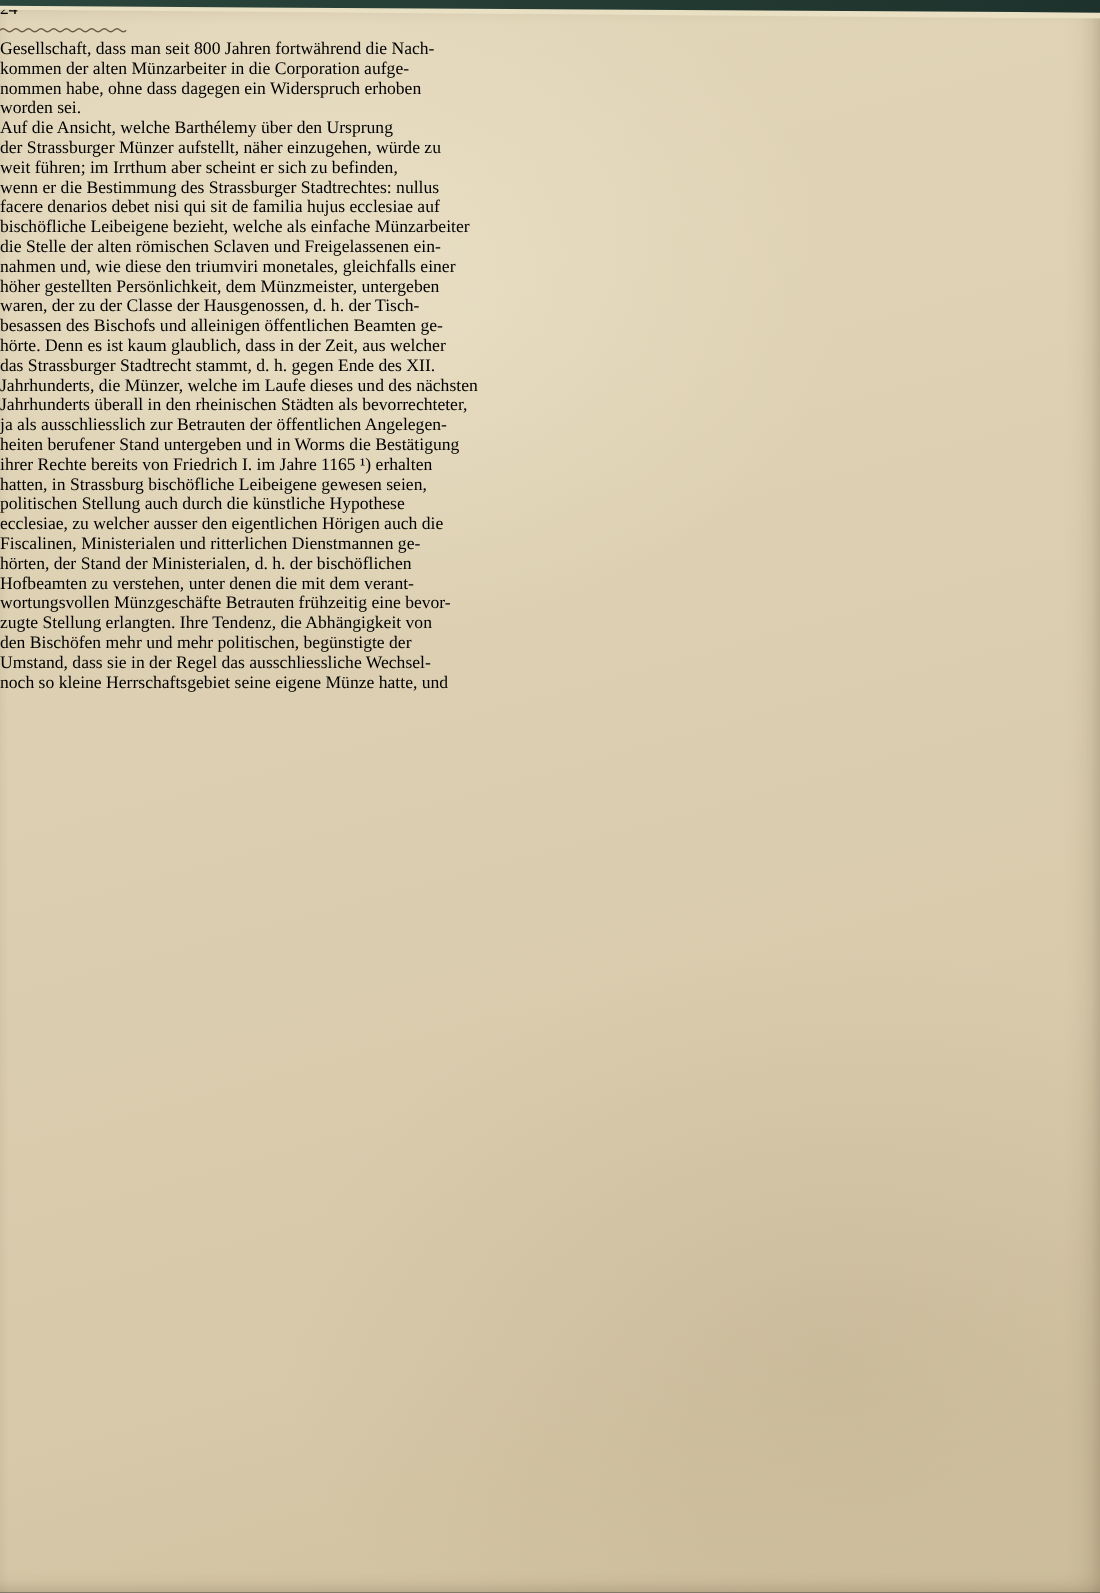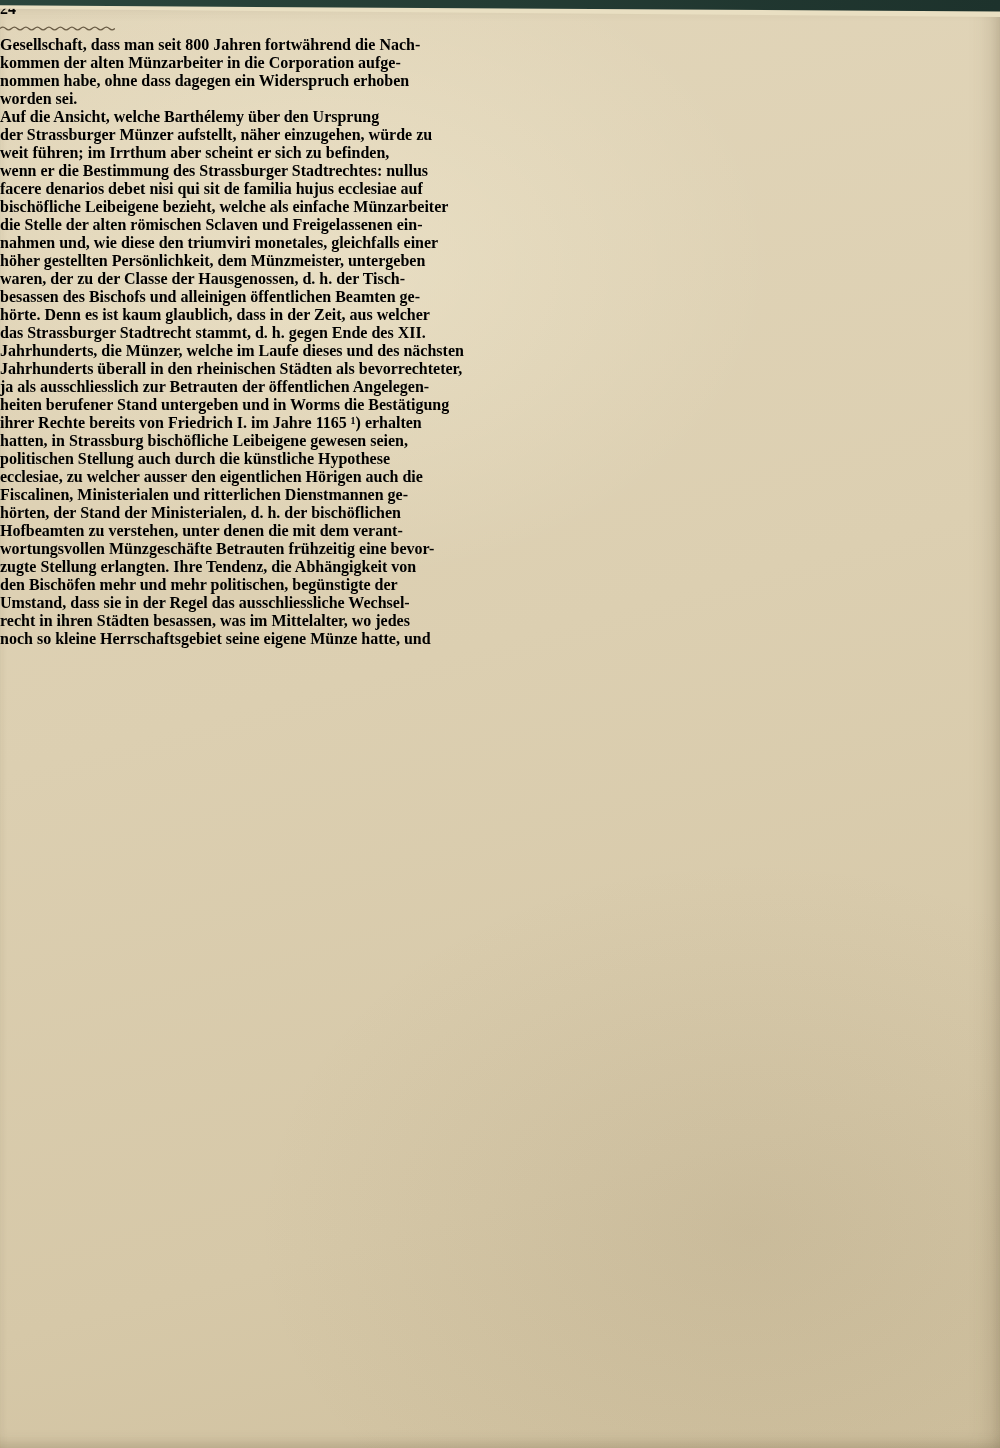--- a/index.html
+++ b/index.html
@@ -9,21 +9,20 @@
     height: 1448px;
     overflow: hidden;
     font-family: "Liberation Serif", "DejaVu Serif", serif;
     background:
       radial-gradient(ellipse 700px 500px at 32% 18%, rgba(255,250,228,0.30), rgba(255,250,228,0) 65%),
       radial-gradient(ellipse 800px 600px at 75% 85%, rgba(110,92,60,0.10), rgba(110,92,60,0) 62%),
       linear-gradient(165deg, var(--paper-light, #e2d6ba) 0%, var(--paper, #dccfb1) 45%, #d6c8a8 78%, #cfc09e 100%);
     box-shadow: inset -20px 0 26px -16px rgba(90,75,50,0.28),
                 inset 0 14px 18px -12px rgba(70,60,40,0.30),
                 inset 0 -12px 16px -11px rgba(90,75,50,0.30);
-    font-weight: bold;
   }
   
   .edge-highlight {
     position: absolute; top: 0; left: 0; right: 0; height: 17px; z-index: 2;
     background: #e9dfc2;
     clip-path: polygon(0 0, 100% 0, 100% 100%, 0 52%);
   }
   .top-band {
     position: absolute; top: 0; left: 0; right: 0; height: 14px; z-index: 3;
     background: linear-gradient(to right, var(--cover-green, #2b463c), #1d322c);
@@ -151,18 +150,17 @@
         <div class="line"><span>hatten, in Strassburg bischöfliche Leibeigene gewesen seien,</span></div>
         <div class="line"><span>politischen Stellung auch durch die künstliche Hypothese</span></div>
         <div class="line"><span class="it">ecclesiae</span><span>, zu welcher ausser den eigentlichen Hörigen auch die</span></div>
         <div class="line"><span>Fiscalinen, Ministerialen und ritterlichen Dienstmannen ge-</span></div>
         <div class="line"><span>hörten, der Stand der Ministerialen, d. h. der bischöflichen</span></div>
         <div class="line"><span>Hofbeamten zu verstehen, unter denen die mit dem verant-</span></div>
         <div class="line"><span>wortungsvollen Münzgeschäfte Betrauten frühzeitig eine bevor-</span></div>
         <div class="line"><span>zugte Stellung erlangten. Ihre Tendenz, die Abhängigkeit von</span></div>
         <div class="line"><span>den Bischöfen mehr und mehr politischen, begünstigte der</span></div>
         <div class="line"><span>Umstand, dass sie in der Regel das ausschliessliche Wechsel-</span></div>
-        <div class="line"><span>recht in ihren Städten besassen, was im Mittelalter, wo jedes</span></div>
         <div class="line"><span>noch so kleine Herrschaftsgebiet seine eigene Münze hatte, und</span></div>
       </div>
     <div class="footnote-rule"></div>
   </div>
 </div>
 
 </body></html>

